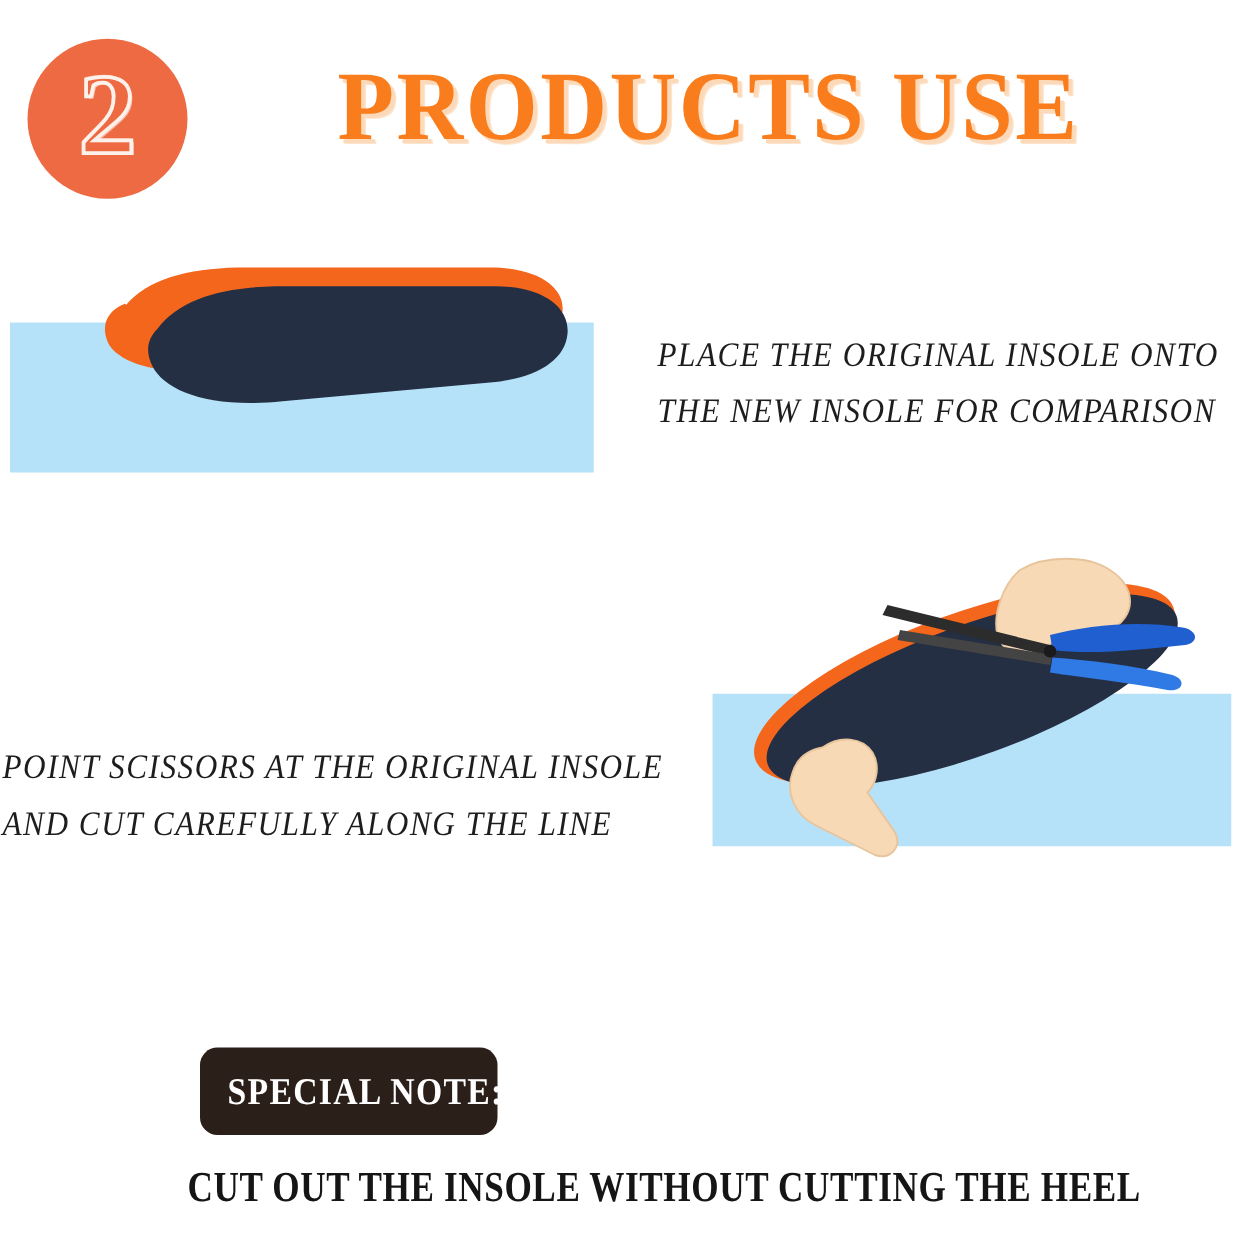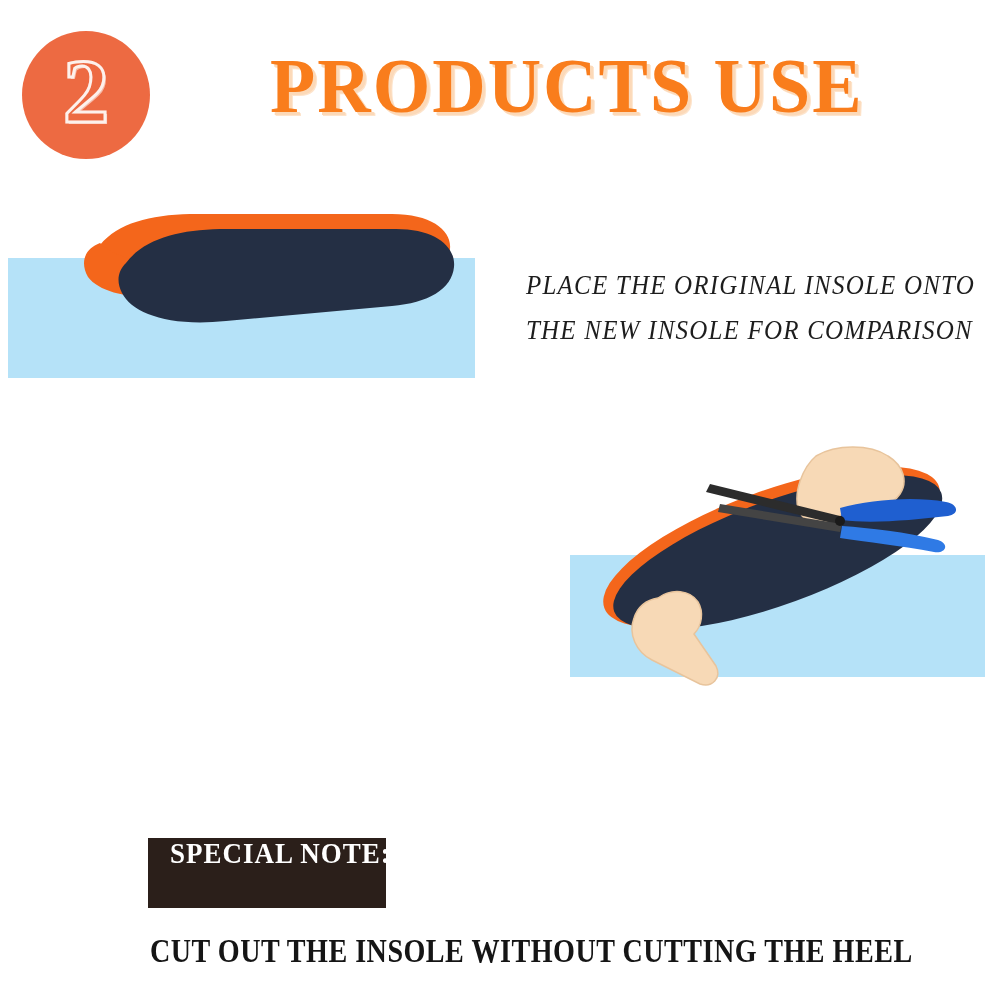--- a/index.html
+++ b/index.html
@@ -153,27 +153,28 @@
     top: 262px;
   }
   #caption-two {
     left: 2px;
     top: 592px;
   }
 
   
   .note-box {
     position: absolute;
-    left: 148px;
+    left: 160px;
     top: 838px;
     width: 238px;
     height: 70px;
     background: #2b1f1a;
     display: flex;
-    align-items: flex-start;
+    align-items: center;
+    border-radius: 14px;
   }
   .note-box .note-label {
     font-family: "Liberation Serif", "DejaVu Serif", serif;
     font-weight: 700;
     font-size: 27px;
     letter-spacing: 1px;
     color: #ffffff;
     padding-left: 22px;
     transform: scaleY(1.12);
     transform-origin: left center;
@@ -252,20 +253,24 @@
 
         <path d="M300 88 C 330 80, 372 76, 406 82 C 418 84, 420 94, 408 96
                  C 372 100, 332 104, 302 100 Z" fill="#1f5fd0"></path>
         <path d="M302 106 C 330 108, 366 112, 398 120 C 410 124, 406 134, 394 132
                  C 362 126, 326 122, 300 118 Z" fill="#2f7ae5"></path>
         <circle cx="300" cy="101" r="5" fill="#1a1a1a"></circle>
       </svg>
     </div>
   </div>
 
+  <div class="caption" id="caption-two">
+    <span class="line">POINT SCISSORS AT THE ORIGINAL INSOLE</span>
+    <span class="line">AND CUT CAREFULLY ALONG THE LINE</span>
+  </div>
 
   <div class="note-box">
     <span class="note-label">SPECIAL NOTE:</span>
   </div>
 
   <div class="note-text">CUT OUT THE INSOLE WITHOUT CUTTING THE HEEL</div>
 
 </div>
 
 </body></html>

